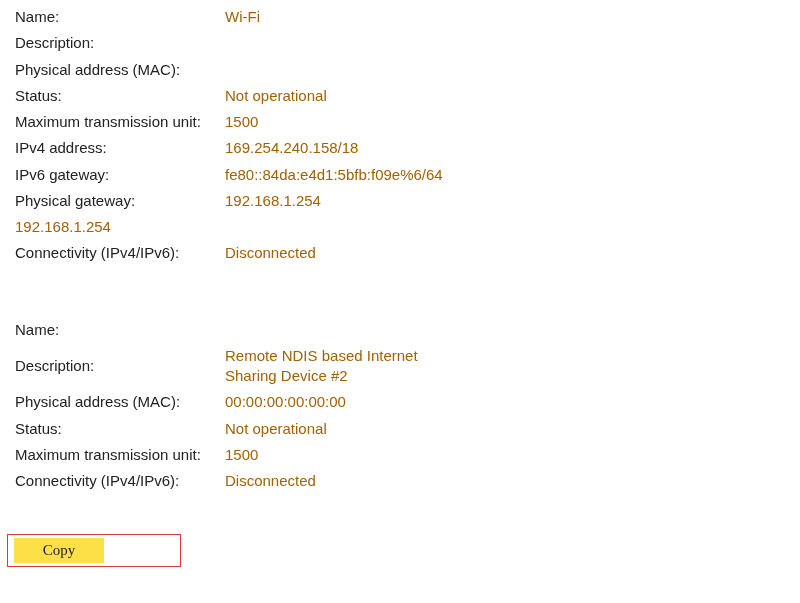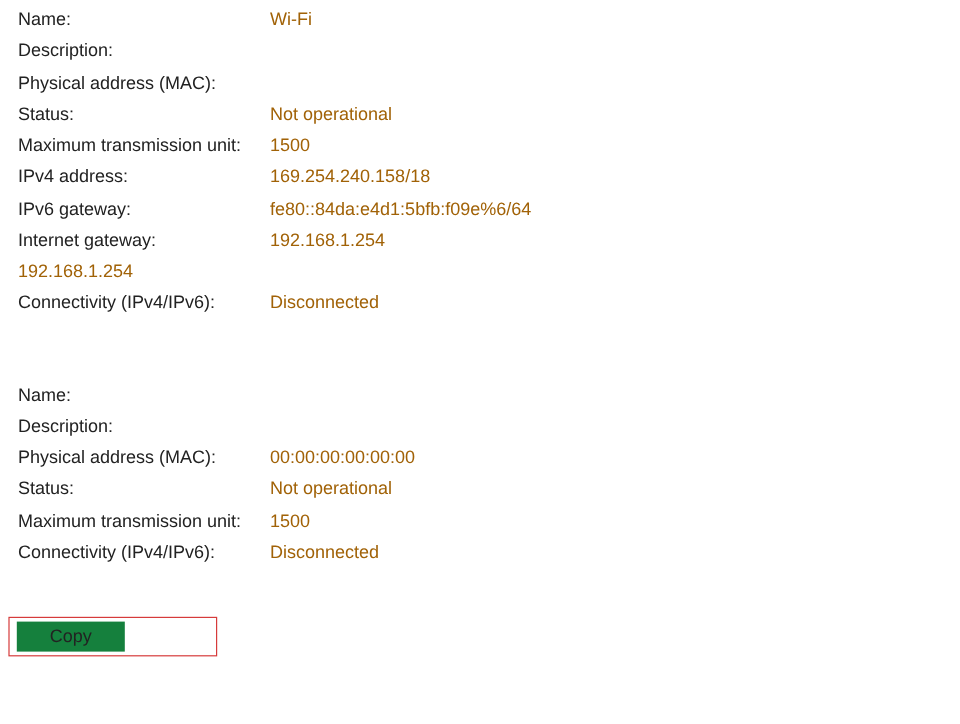--- a/index.html
+++ b/index.html
@@ -42,26 +42,26 @@
   .button-wrap {
     margin-top: 30px;
     margin-left: -8px;
     display: inline-block;
     border: 1px solid #d63b3b;
     padding: 3px 6px;
     width: 160px;
   }
   .copy-button {
     display: inline-block;
-    background: #15803d;
+    background: #fde047;
     color: #222222;
     text-align: center;
     padding: 4px 20px;
     font-size: 15px;
-    font-family: Liberation Sans, sans-serif;
+    font-family: Liberation Serif, serif;
     border: none;
     cursor: pointer;
     width: 90px;
   }
 </style>
 </head>
 <body>
 
 <div class="content">
 
@@ -87,39 +87,40 @@
     </div>
     <div class="row">
       <div class="label">IPv4 address:</div>
       <div class="value">169.254.240.158/18</div>
     </div>
     <div class="row">
       <div class="label">IPv6 gateway:</div>
       <div class="value">fe80::84da:e4d1:5bfb:f09e%6/64</div>
     </div>
     <div class="row">
-      <div class="label">Internet gateway:</div>
+      <div class="label">Physical gateway:</div>
       <div class="value">192.168.1.254</div>
     </div>
     <div class="row">
       <div class="value">192.168.1.254</div>
     </div>
     <div class="row">
       <div class="label">Connectivity (IPv4/IPv6):</div>
       <div class="value">Disconnected</div>
     </div>
   </div>
 
   
   <div class="section" style="margin-bottom:10px;">
     <div class="row">
       <div class="label">Name:</div>
     </div>
     <div class="row">
       <div class="label">Description:</div>
+      <div class="value">Remote NDIS based Internet Sharing Device #2</div>
     </div>
     <div class="row">
       <div class="label">Physical address (MAC):</div>
       <div class="value">00:00:00:00:00:00</div>
     </div>
     <div class="row">
       <div class="label">Status:</div>
       <div class="value">Not operational</div>
     </div>
     <div class="row">

